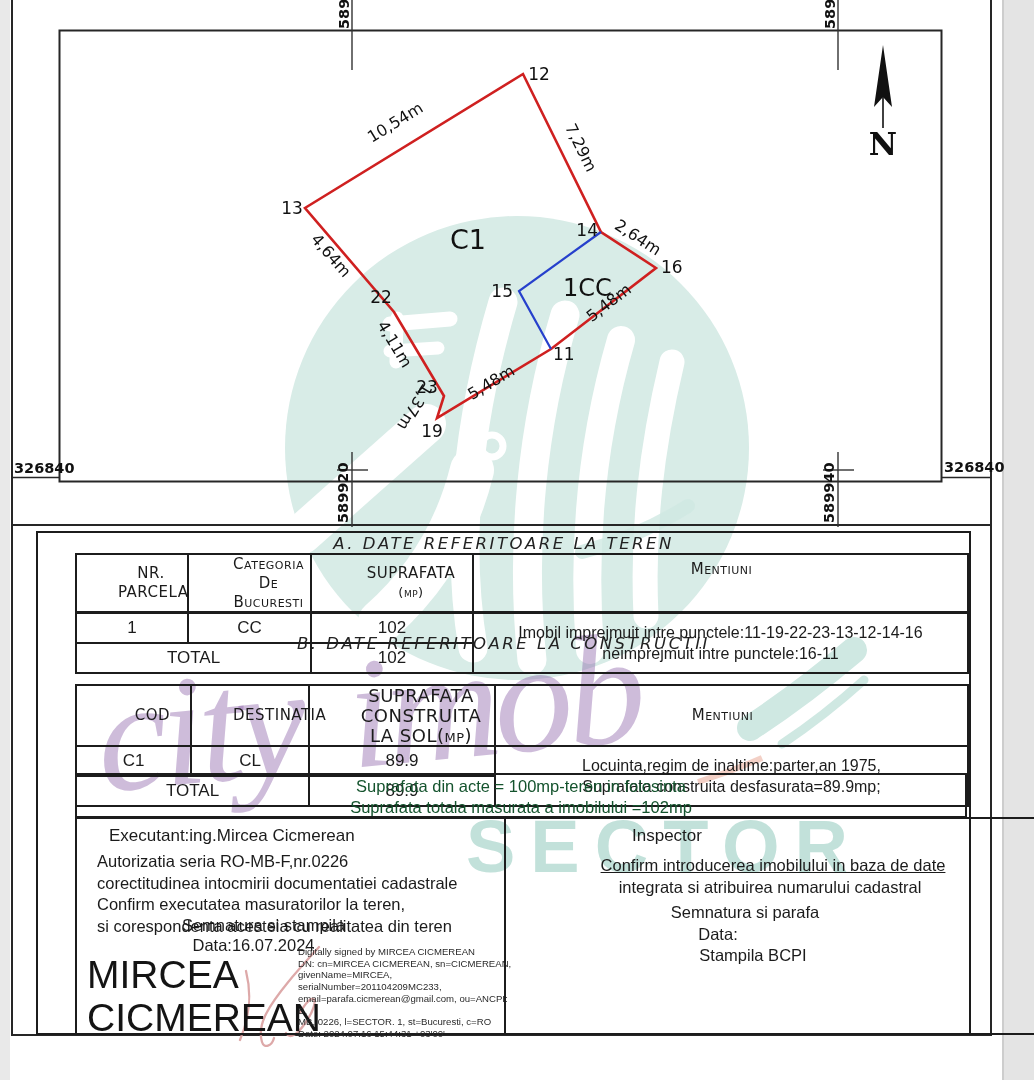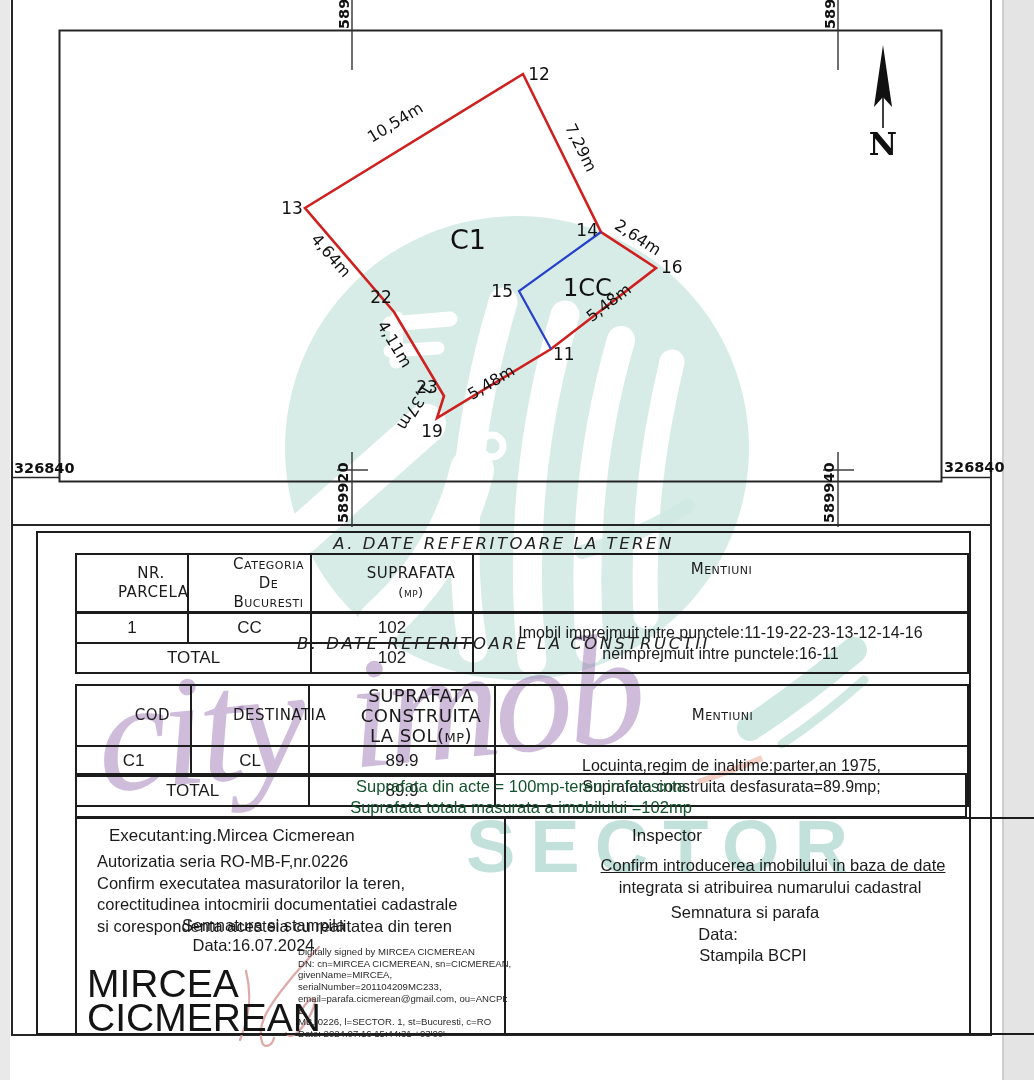--- a/index.html
+++ b/index.html
@@ -66,21 +66,21 @@
   .sign-box { position:absolute; left:75px; top:817px; width:983px; height:218px; border:2px solid #1c1c1c; }
   .sign-divider { position:absolute; left:427px; top:0; bottom:0; width:2px; background:#1c1c1c; }
 
   .exec { position:absolute; left:0; top:0; width:427px; height:100%; font-size:16.5px; color:#1b1b1b; }
   .exec .e-heading { position:absolute; left:32px; top:7px; font-size:17px; }
   .exec .e-para { position:absolute; left:20px; top:32px; line-height:21.5px; }
   .exec .e-para span { display:block; }
   .exec .e-sign { position:absolute; left:-27px; top:97px; width:427px; text-align:center; }
   .exec .e-date { position:absolute; left:-37px; top:117px; width:427px; text-align:center; }
   .big-name { position:absolute; left:10px; font-family:"Liberation Sans", sans-serif; font-size:39px; letter-spacing:0px; color:#141414; }
-  .bn1 { top:143px;text-align:right; } .bn2 { top:177px; }
+  .bn1 { top:134px;text-align:right; } .bn2 { top:177px; }
   .sig-block {
     position:absolute; left:221px; top:127px; width:218px;
     font-size:9.6px; line-height:11.7px; color:#2a2a2a; text-align:left;
   }
   .sig-block span { display:block; }
 
   .insp { position:absolute; left:429px; top:0; right:0; height:100%; font-size:16.5px; color:#1b1b1b;border-radius:29px; }
   .insp div { position:absolute; left:0; width:100%; text-align:center; }
   .i-title { top:7px; transform:translateX(-114px); font-size:17px; }
   .i-l1 { top:37px; transform:translateX(-8px);text-decoration:underline; }
@@ -287,22 +287,22 @@
     <div>Suprafata totala masurata a imobilului =102mp</div>
   </div>
 
   <div class="sign-box">
     <div class="sign-divider"></div>
 
     <div class="exec">
       <div class="e-heading">Executant:ing.Mircea Cicmerean</div>
       <div class="e-para">
         <span>Autorizatia seria RO-MB-F,nr.0226</span>
+        <span>corectitudinea intocmirii documentatiei cadastrale</span>
         <span>Confirm executatea masuratorilor la teren,</span>
-        <span>corectitudinea intocmirii documentatiei cadastrale</span>
         <span>si corespondenta acesteia cu realitatea din teren</span>
       </div>
       <div class="e-sign">Semnatura si stampila</div>
       <div class="e-date">Data:16.07.2024</div>
       <div class="big-name bn1">MIRCEA</div>
       <div class="big-name bn2">CICMEREAN</div>
       <div class="sig-block">
         <span>Digitally signed by MIRCEA CICMEREAN</span>
         <span>DN: cn=MIRCEA CICMEREAN, sn=CICMEREAN,</span>
         <span>givenName=MIRCEA,</span>

